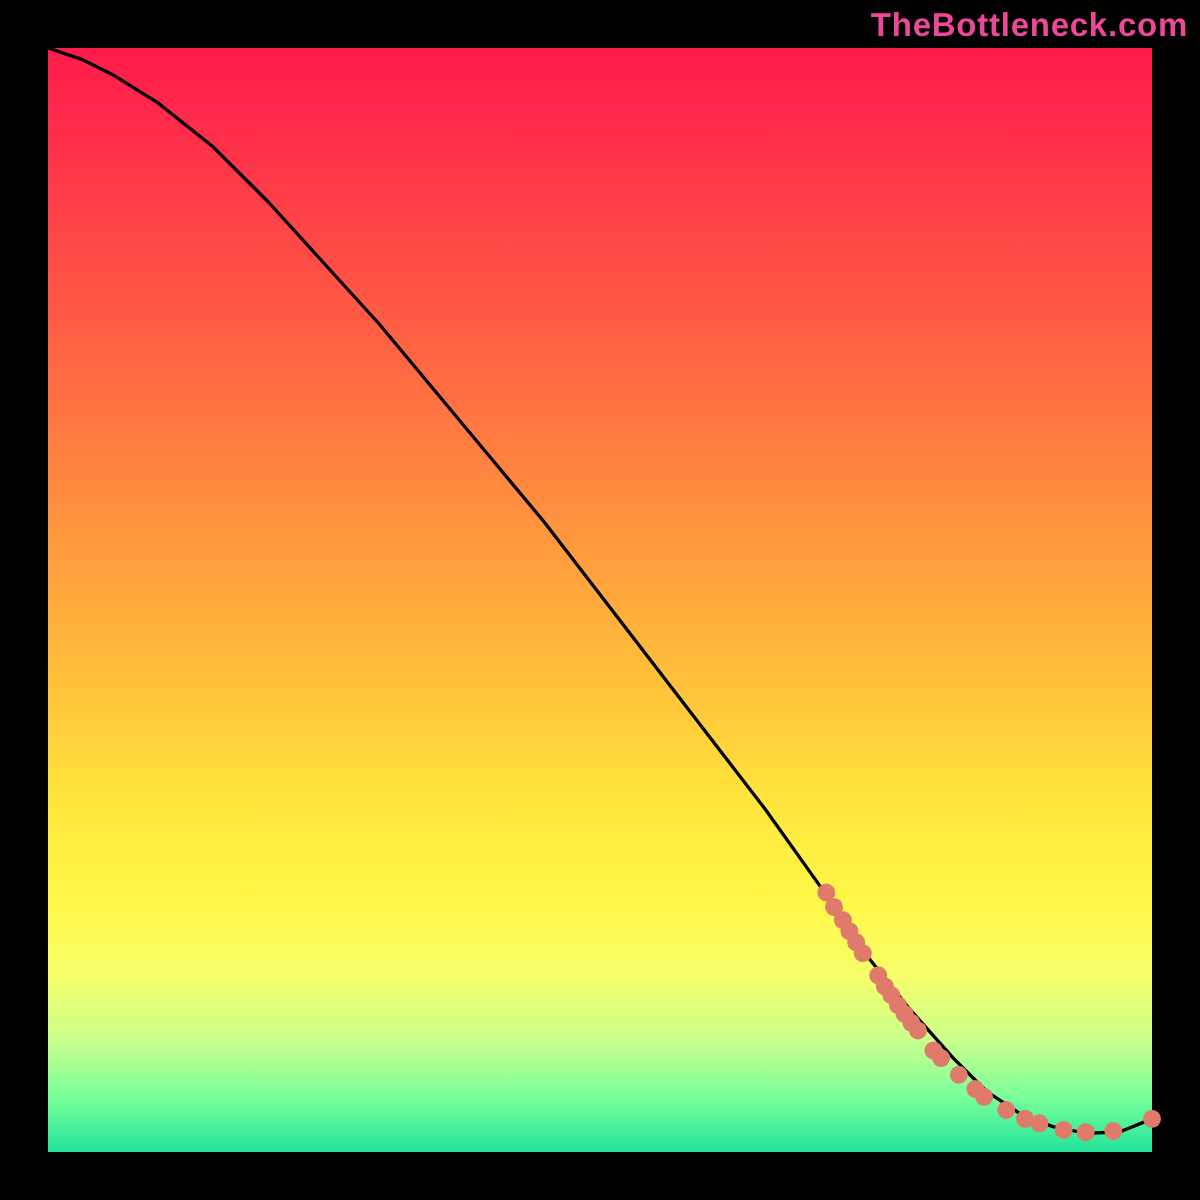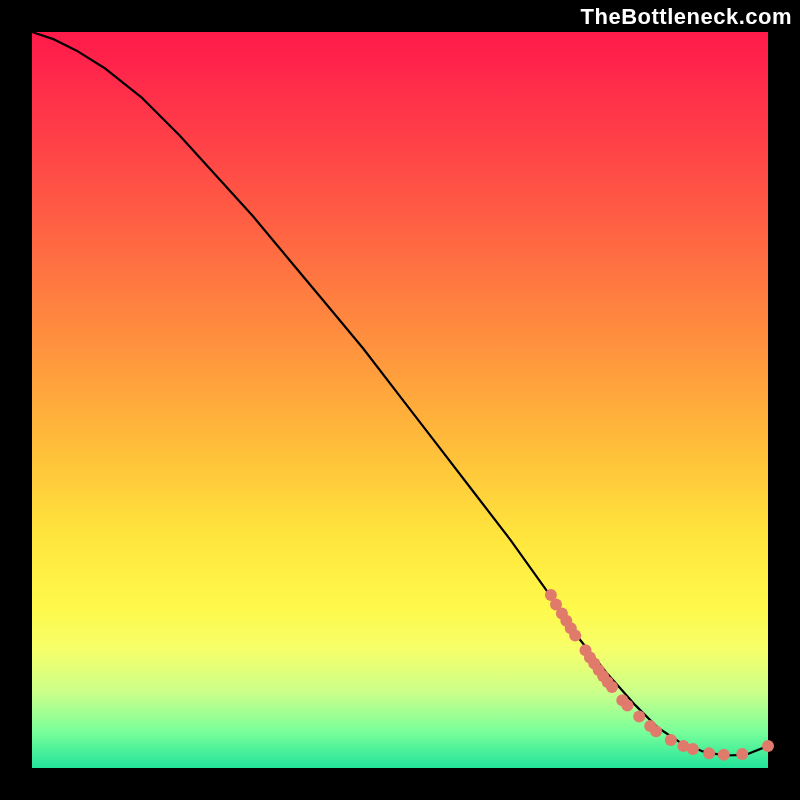--- a/index.html
+++ b/index.html
@@ -14,21 +14,21 @@
   .frame {
     position: relative;
     width: 800px;
     height: 800px;
     background: #000;
   }
   .watermark {
     position: absolute;
     top: 4px;
     right: 8px;
-    color: #ffffff;
+    color: #ec4899;
     font-size: 22px;
     font-weight: 600;
     letter-spacing: 0.5px;
     z-index: 10;
   }
   .plot {
     position: absolute;
     left: 32px;
     top: 32px;
     width: 736px;

